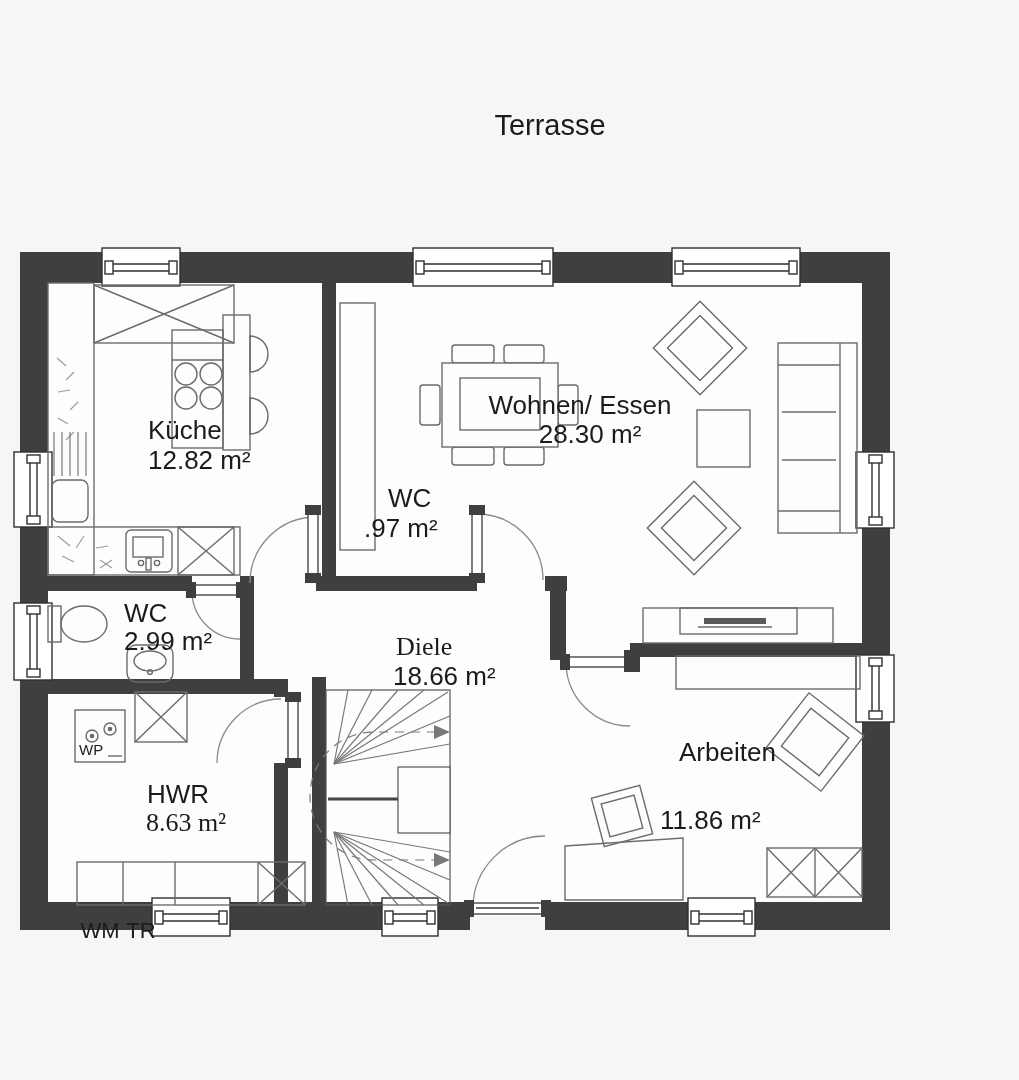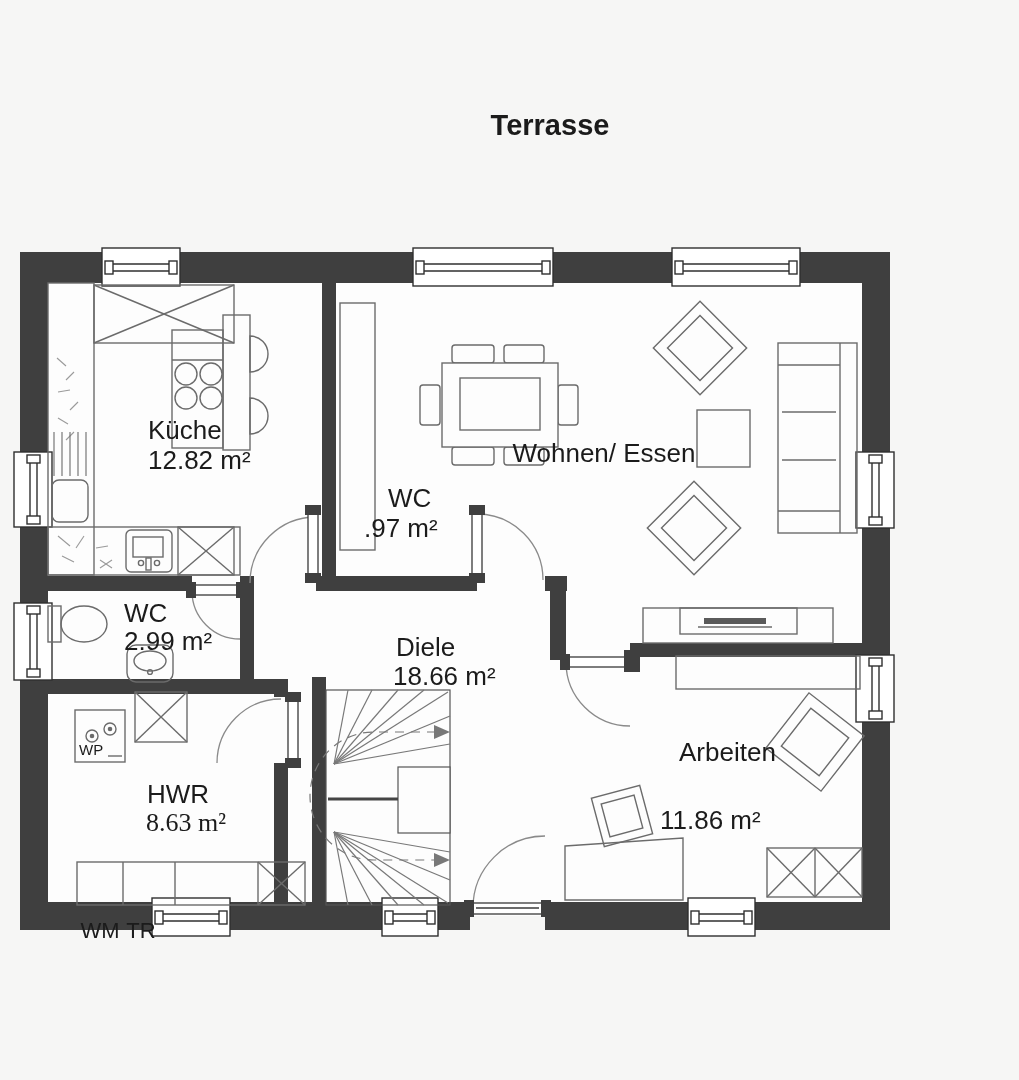--- a/index.html
+++ b/index.html
@@ -373,34 +373,35 @@
     <rect x="398" y="767" width="52" height="66" fill="var(--floor)" stroke="#555"></rect>
     <line x1="328" y1="799" x2="398" y2="799" stroke="#454545" stroke-width="3.2"></line>
 
     <path d="M 436 732 H 374 A 64 64 0 0 0 374 860 H 436" stroke-dasharray="9 7"></path>
     <polygon points="434,725 450,732 434,739" fill="#787878" stroke="none"></polygon>
     <polygon points="434,853 450,860 434,867" fill="#787878" stroke="none"></polygon>
   </g>
 
 </svg>
 
-<div class="lbl ttl ctr" style="left:430px;top:110px;width:240px;font-weight:bold;">Terrasse</div>
+<div class="lbl ttl ctr" style="left:430px;top:110px;width:240px;">Terrasse</div>
 
 <div class="lbl rm" style="left:148px;top:416px;">Küche</div>
 <div class="lbl rm" style="left:148px;top:446px;">12.82 m²</div>
 
-<div class="lbl rm ctr" style="left:489px;top:391px;width:230px;margin-top:48px;">Wohnen/ Essen</div>
+<div class="lbl rm ctr" style="left:465px;top:391px;width:230px;">Wohnen/ Essen</div>
+<div class="lbl rm ctr" style="left:475px;top:420px;width:230px;">28.30 m²</div>
 
 <div class="lbl rm" style="left:388px;top:484px;">WC</div>
 <div class="lbl rm" style="left:364px;top:514px;">.97 m²</div>
 
 <div class="lbl rm" style="left:124px;top:599px;">WC</div>
 <div class="lbl rm" style="left:124px;top:627px;">2.99 m²</div>
 
-<div class="lbl rm" style="left:396px;top:633px;">Diele</div>
+<div class="lbl rm" style="left:396px;top:633px;font-family:Liberation Serif, serif;">Diele</div>
 <div class="lbl rm" style="left:393px;top:662px;">18.66 m²</div>
 
 <div class="lbl rm" style="left:147px;top:780px;">HWR</div>
 <div class="lbl rm" style="left:146px;top:809px;font-family:Liberation Serif, serif;">8.63 m²</div>
 
 <div class="lbl rm" style="left:655px;top:738px;margin-left:24px;">Arbeiten</div>
 <div class="lbl rm" style="left:660px;top:806px;">11.86 m²</div>
 
 <div class="lbl sm ctr" style="left:78px;top:871px;width:44px;">WM</div>
 <div class="lbl sm ctr" style="left:119px;top:871px;width:44px;">TR</div>

